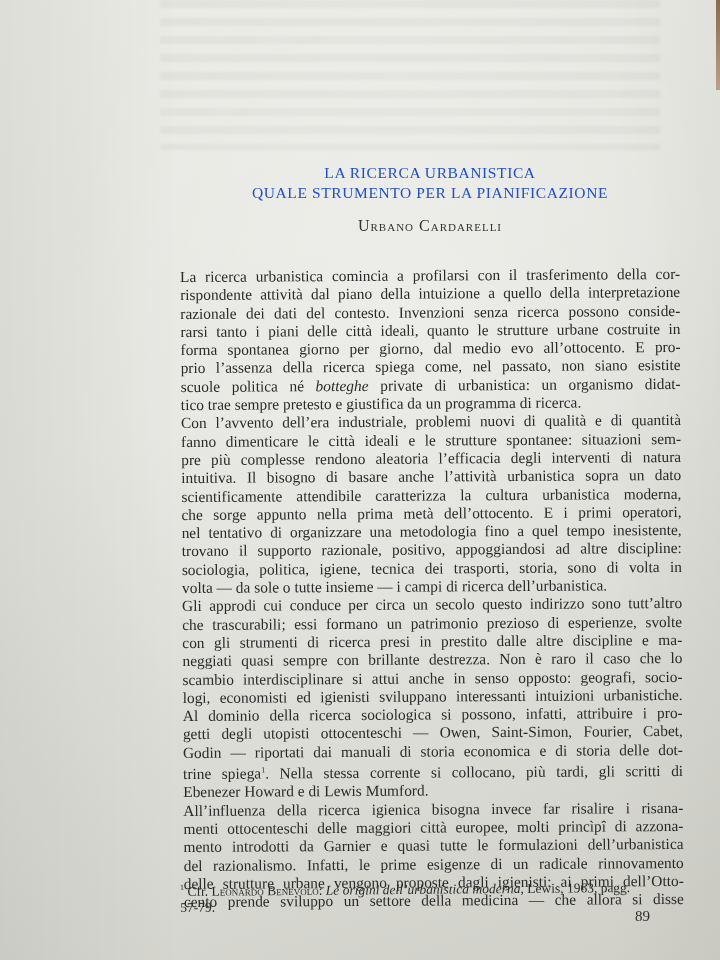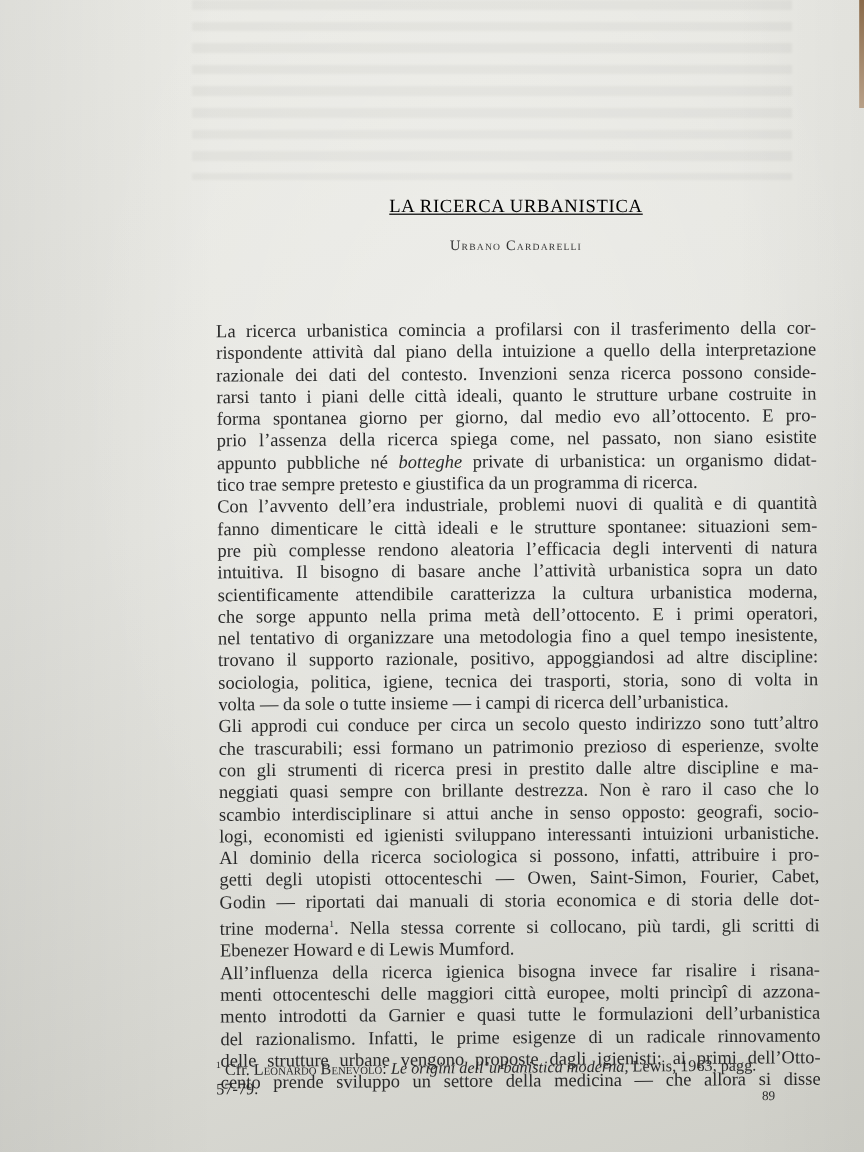--- a/index.html
+++ b/index.html
@@ -21,87 +21,88 @@
     }
     .bleed {
       position: absolute; left: 160px; top: 0; width: 500px; height: 150px;
       background: repeating-linear-gradient(180deg, rgba(0,0,0,0.035) 0px, rgba(0,0,0,0.035) 8px, rgba(0,0,0,0) 8px, rgba(0,0,0,0) 18px);
       filter: blur(1px);
     }
     .title-block {
       position: absolute; left: 230px; top: 163px; width: 400px; text-align: center;
     }
     .title-line {
-      font-size: 15.5px; letter-spacing: 0.6px; line-height: 20px; color: #000000; text-decoration: underline;
+      font-size: 15.5px; letter-spacing: 0.6px; line-height: 20px; color: #1d4ed8;
     }
     .author {
-      margin-top: 14px; font-size: 12px; letter-spacing: 1px; font-variant: small-caps; color: #333;
+      margin-top: 14px; font-size: 16px; letter-spacing: 1px; font-variant: small-caps; color: #333;
     }
     .body-text {
       position: absolute; left: 180px; top: 268px; width: 500px;
       transform: rotate(-0.35deg); transform-origin: left top;
     }
     .line {
       font-size: 15.4px; line-height: 18.3px; white-space: nowrap;
       text-align: justify; text-align-last: justify; display: block;
     }
     .line.last { text-align-last: left; }
     .line em { }
     sup { font-size: 8px; vertical-align: 6px; }
     .footnote {
       position: absolute; left: 180px; top: 880px; width: 515px;
       font-size: 13.5px; line-height: 16px; transform: rotate(-0.5deg); transform-origin: left top;
     }
     .footnote .row1 { display: block; white-space: nowrap; }
     .footnote .sc { font-variant: small-caps; margin-top: 16px; }
     .page-number {
-      position: absolute; left: 635px; top: 908px; font-size: 11px; color: #2e2e2e;
+      position: absolute; left: 635px; top: 908px; font-size: 15px; color: #2e2e2e;
     }
   </style>
 </head>
 <body>
 
 <div class="bleed"></div>
 <div class="page-shade"></div>
 <div class="right-edge"></div>
 
 <div class="title-block">
   <div class="title-line">LA RICERCA URBANISTICA</div>
+  <div class="title-line">QUALE STRUMENTO PER LA PIANIFICAZIONE</div>
   <div class="author">Urbano Cardarelli</div>
 </div>
 
 <div class="body-text">
   <span class="line">La ricerca urbanistica comincia a profilarsi con il trasferimento della cor-</span>
   <span class="line">rispondente attività dal piano della intuizione a quello della interpretazione</span>
   <span class="line">razionale dei dati del contesto. Invenzioni senza ricerca possono conside-</span>
   <span class="line">rarsi tanto i piani delle città ideali, quanto le strutture urbane costruite in</span>
   <span class="line">forma spontanea giorno per giorno, dal medio evo all’ottocento. E pro-</span>
   <span class="line">prio l’assenza della ricerca spiega come, nel passato, non siano esistite</span>
-  <span class="line"><span>appunto pubbliche né</span> <em>botteghe</em> <span>private di urbanistica: un organismo didat-</span></span>
+  <span class="line"><span>scuole politica né</span> <em>botteghe</em> <span>private di urbanistica: un organismo didat-</span></span>
   <span class="line last">tico trae sempre pretesto e giustifica da un programma di ricerca.</span>
   <span class="line">Con l’avvento dell’era industriale, problemi nuovi di qualità e di quantità</span>
   <span class="line">fanno dimenticare le città ideali e le strutture spontanee: situazioni sem-</span>
   <span class="line">pre più complesse rendono aleatoria l’efficacia degli interventi di natura</span>
   <span class="line">intuitiva. Il bisogno di basare anche l’attività urbanistica sopra un dato</span>
   <span class="line">scientificamente attendibile caratterizza la cultura urbanistica moderna,</span>
   <span class="line">che sorge appunto nella prima metà dell’ottocento. E i primi operatori,</span>
   <span class="line">nel tentativo di organizzare una metodologia fino a quel tempo inesistente,</span>
   <span class="line">trovano il supporto razionale, positivo, appoggiandosi ad altre discipline:</span>
   <span class="line">sociologia, politica, igiene, tecnica dei trasporti, storia, sono di volta in</span>
   <span class="line last">volta — da sole o tutte insieme — i campi di ricerca dell’urbanistica.</span>
   <span class="line">Gli approdi cui conduce per circa un secolo questo indirizzo sono tutt’altro</span>
   <span class="line">che trascurabili; essi formano un patrimonio prezioso di esperienze, svolte</span>
   <span class="line">con gli strumenti di ricerca presi in prestito dalle altre discipline e ma-</span>
   <span class="line">neggiati quasi sempre con brillante destrezza. Non è raro il caso che lo</span>
   <span class="line">scambio interdisciplinare si attui anche in senso opposto: geografi, socio-</span>
   <span class="line">logi, economisti ed igienisti sviluppano interessanti intuizioni urbanistiche.</span>
   <span class="line">Al dominio della ricerca sociologica si possono, infatti, attribuire i pro-</span>
   <span class="line">getti degli utopisti ottocenteschi — Owen, Saint-Simon, Fourier, Cabet,</span>
   <span class="line">Godin — riportati dai manuali di storia economica e di storia delle dot-</span>
-  <span class="line"><span>trine moderna</span><sup>1</sup><span>. Nella stessa corrente si collocano, più tardi, gli scritti di</span></span>
+  <span class="line"><span>trine spiega</span><sup>1</sup><span>. Nella stessa corrente si collocano, più tardi, gli scritti di</span></span>
   <span class="line last">Ebenezer Howard e di Lewis Mumford.</span>
   <span class="line">All’influenza della ricerca igienica bisogna invece far risalire i risana-</span>
   <span class="line">menti ottocenteschi delle maggiori città europee, molti princìpî di azzona-</span>
   <span class="line">mento introdotti da Garnier e quasi tutte le formulazioni dell’urbanistica</span>
   <span class="line">del razionalismo. Infatti, le prime esigenze di un radicale rinnovamento</span>
   <span class="line">delle strutture urbane vengono proposte dagli igienisti: ai primi dell’Otto-</span>
   <span class="line">cento prende sviluppo un settore della medicina — che allora si disse</span>
 </div>
 
 <div class="footnote">

